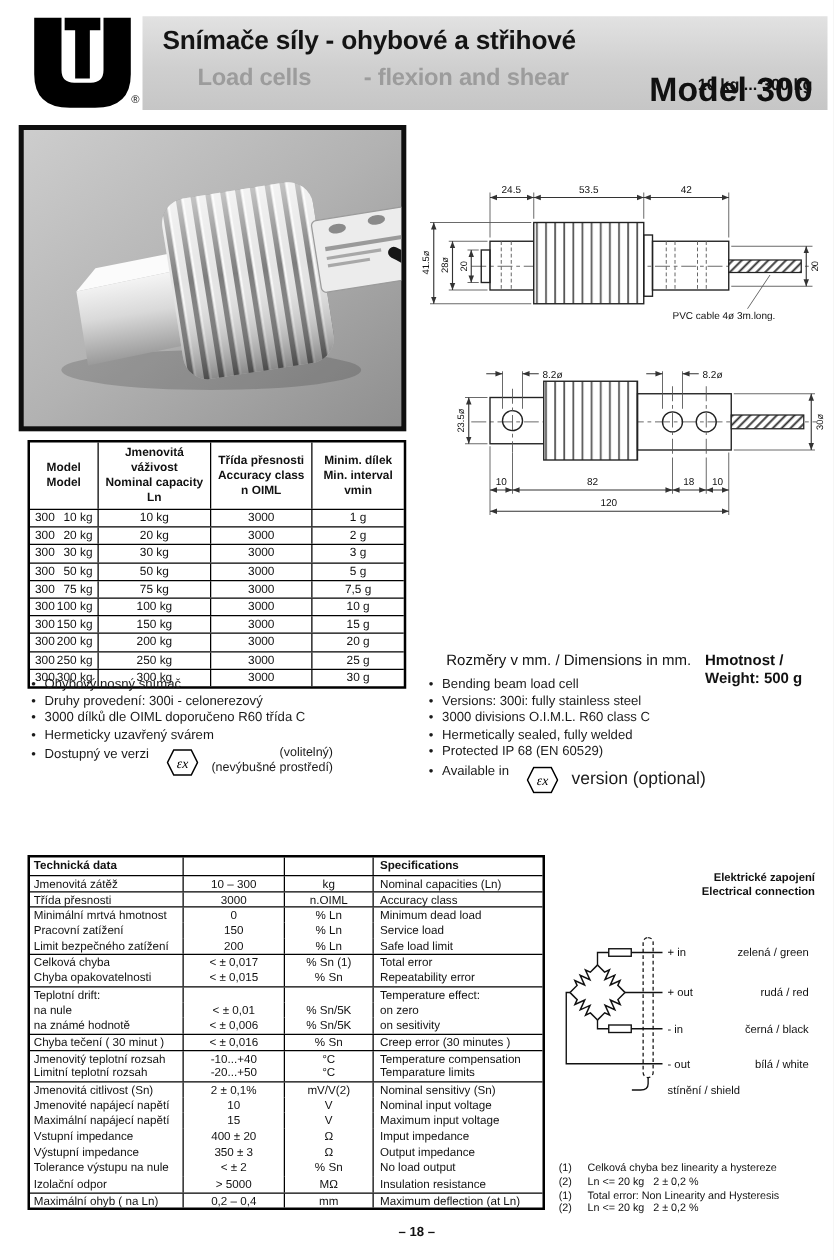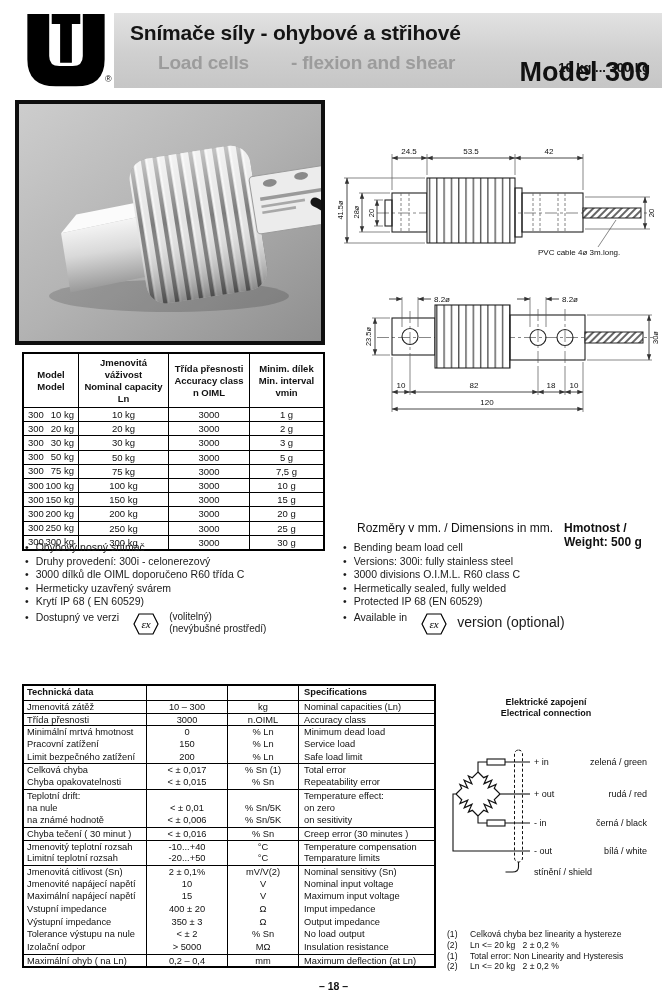--- a/index.html
+++ b/index.html
@@ -38,45 +38,45 @@
 
   
   .models-table { position:absolute; left:22px; top:352px; width:303px; border:2px solid #000; font-size:9.5px; background:#fff; }
   .mhead { display:grid; grid-template-columns:55px 90px 81px 1fr; font-weight:bold; border-bottom:1.5px solid #000; }
   .mhcell { text-align:center; padding:3px 1px 2px; border-right:1px solid #000; display:flex; flex-direction:column; justify-content:center; min-height:44px; line-height:12px; }
   .mhcell:last-child { border-right:none; }
   .mrow { display:grid; grid-template-columns:55px 90px 81px 1fr; }
   .mrow + .mrow { border-top:1px solid #000; }
   .mcell { text-align:center; padding:1px 2px; border-right:1px solid #000; height:13.2px; line-height:11.5px; }
   .mcell:last-child { border-right:none; }
-  .mcell.model { display:flex; justify-content:space-between; padding:1px 4px;align-items:flex-end; }
+  .mcell.model { display:flex; justify-content:space-between; padding:1px 4px; }
 
   
   .features { position:absolute; top:541px; width:315px; font-size:10.5px; line-height:13.6px; color:#1a1a1a; }
   .features-cs { left:25px; }
   .features-en { left:343px; }
   .features ul { list-style:none; }
   .features li::before { content:"•"; margin-right:7px; }
   .ex-line { display:flex; align-items:flex-start; margin-top:2px; }
   .ex-line::before { content:"•"; margin-right:7px; }
   .ex-prefix { margin-right:14px; }
   .ex-hex { margin:2px 10px 0 0; flex:none; }
-  .ex-note { font-size:10px; line-height:12px; }
+  .ex-note { font-size:10px; line-height:12px;text-align:right; }
 
   
   .spec-table { position:absolute; left:22px; top:684px; width:414px; border:2px solid #000; font-size:9.3px; background:#fff; }
   .shead { display:grid; grid-template-columns:123px 81px 71px 1fr; font-weight:bold; height:14px; line-height:13px; }
   .srow  { display:grid; grid-template-columns:123px 81px 71px 1fr; height:12.7px; line-height:12.2px; }
   .srow.gt { border-top:1.5px solid #000; }
   .scell { padding:0 3px; border-right:1px solid #000; overflow:hidden; white-space:nowrap; }
   .scell:last-child { border-right:none; padding-left:5px; }
   .scell.val, .scell.unit { text-align:center; }
 
   
-  .conn-title { position:absolute; left:440px; top:697px; width:212px; text-align:center; font-size:9px; line-height:10.5px; font-weight:bold; }
+  .conn-title { position:absolute; left:440px; top:697px; width:212px; text-align:right; font-size:9px; line-height:10.5px; font-weight:bold; }
   .bridge { position:absolute; left:450px; top:738px; }
   .bridge text { font-family:"Liberation Sans",sans-serif; font-size:9px; fill:#111; }
   .bridge .wire { stroke:#111; stroke-width:1.1; fill:none; }
   .bridge .comp { stroke:#111; stroke-width:1.1; fill:#fff; }
 
   
   .footnotes { position:absolute; left:447px; top:929px; font-size:8.6px; line-height:10.8px; }
   .fnote { display:flex; }
   .fmark { width:16px; flex:none; }
   .ftext { margin-left:7px; white-space:pre; }
@@ -389,21 +389,20 @@
       </div>
   </div>
 
   <div class="features features-cs">
     <ul>
 
     <li>Ohybový nosný snímač</li>
         <li>Druhy provedení:  300i  - celonerezový</li>
         <li>3000 dílků dle OIML doporučeno R60 třída C</li>
         <li>Hermeticky uzavřený svárem</li>
-        <li>Krytí IP 68 ( EN 60529)</li>
       </ul>
     <div class="ex-line">
       <span class="ex-prefix">Dostupný ve verzi</span>
       <svg class="ex-hex" width="26" height="22" viewBox="0 0 26 22">
         <polygon points="6,1 20,1 25,11 20,21 6,21 1,11" fill="none" stroke="#000" stroke-width="1.2"></polygon>
         <text x="13" y="15" text-anchor="middle" font-size="11" font-style="italic" font-family="Liberation Serif, serif">εx</text>
       </svg>
       <span class="ex-note">
         <span>(volitelný)</span><br>
         <span>(nevýbušné prostředí)</span>

